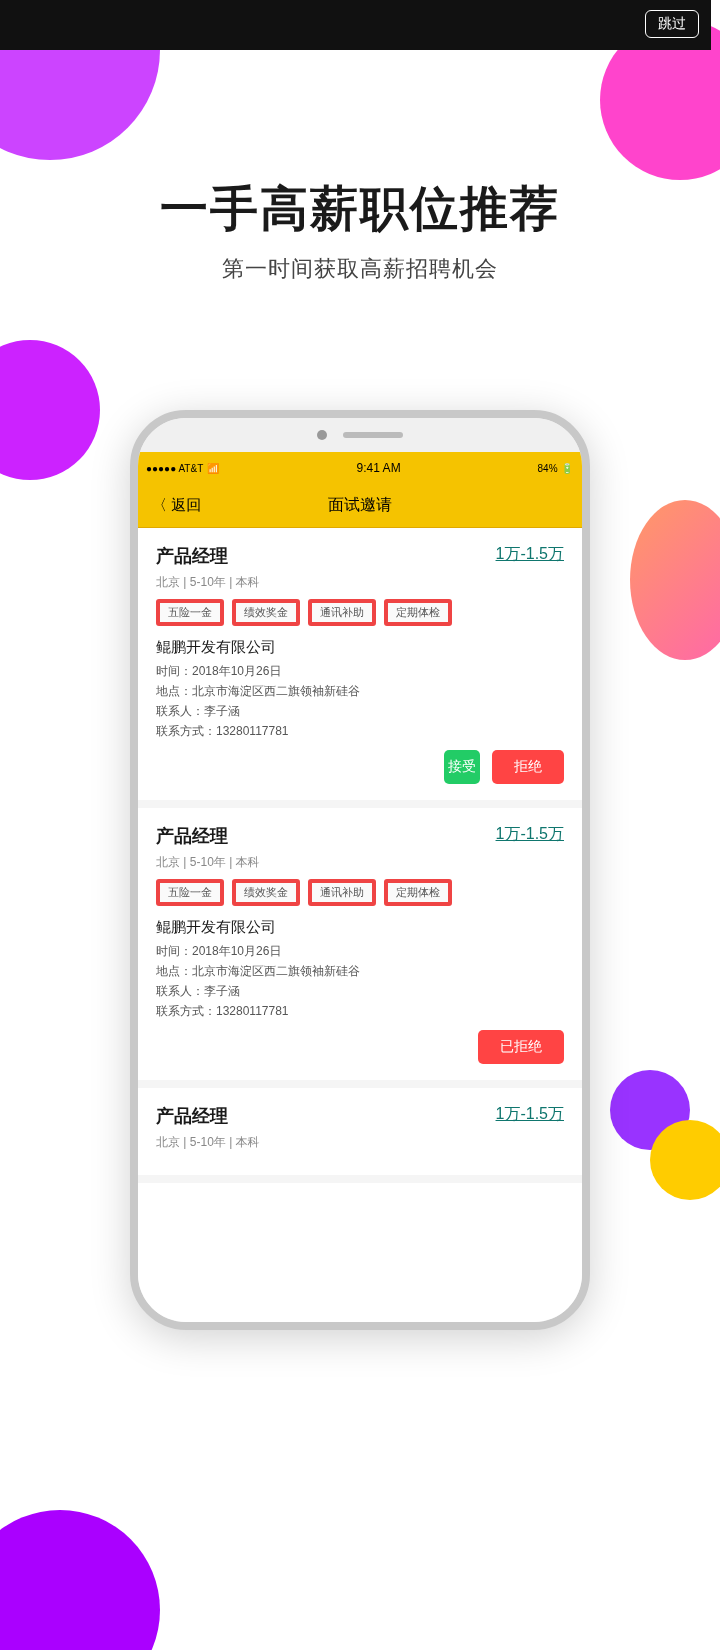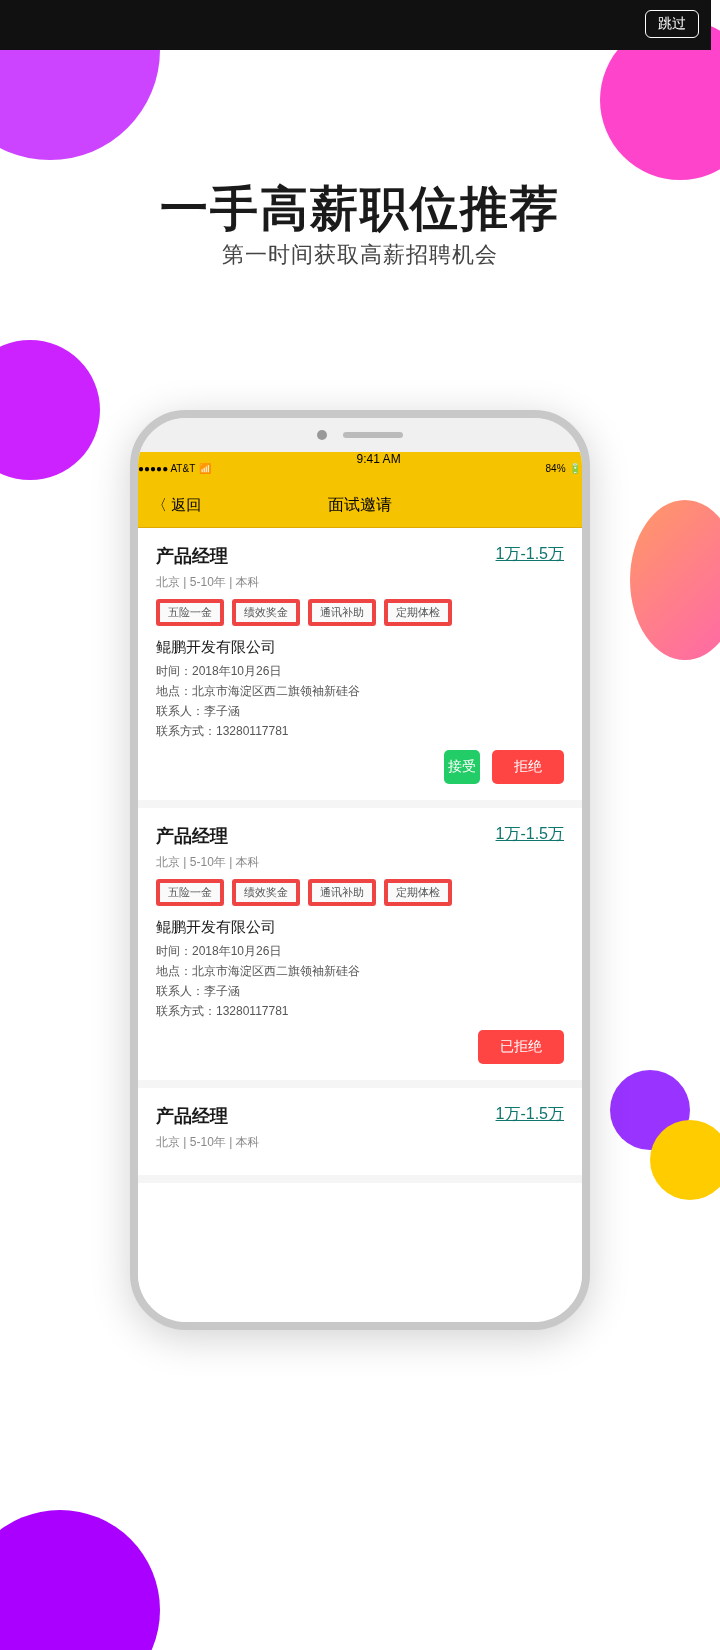--- a/index.html
+++ b/index.html
@@ -89,21 +89,21 @@
     .headline-title {
       font-size: 48px;
       font-weight: 700;
       color: #1a1a1a;
       letter-spacing: 2px;
       line-height: 1.2;
     }
     .headline-subtitle {
       font-size: 22px;
       color: #444444;
-      margin-top: 2px;
+      margin-top: 16px;
       letter-spacing: 1px;
     }
 
     
     .phone-wrapper {
       position: absolute;
       top: 410px;
       left: 50%;
       transform: translateX(-50%);
       width: 460px;
@@ -141,22 +141,23 @@
       border-radius: 50%;
     }
 
     
     .status-bar {
       position: absolute;
       top: 34px; left: 0; right: 0;
       height: 32px;
       background: #f5c300;
       display: flex;
+      align-items: center;
       justify-content: space-between;
-      padding: 0 0;
+      padding: 0 8px;
       font-size: 11px;
       color: #000;
     }
     .status-left { display: flex; align-items: center; gap: 4px; font-size: 10px; }
     .status-center { font-size: 12px; font-weight: 500; }
     .status-right { display: flex; align-items: center; gap: 4px; font-size: 10px; }
 
     
     .nav-bar {
       position: absolute;

